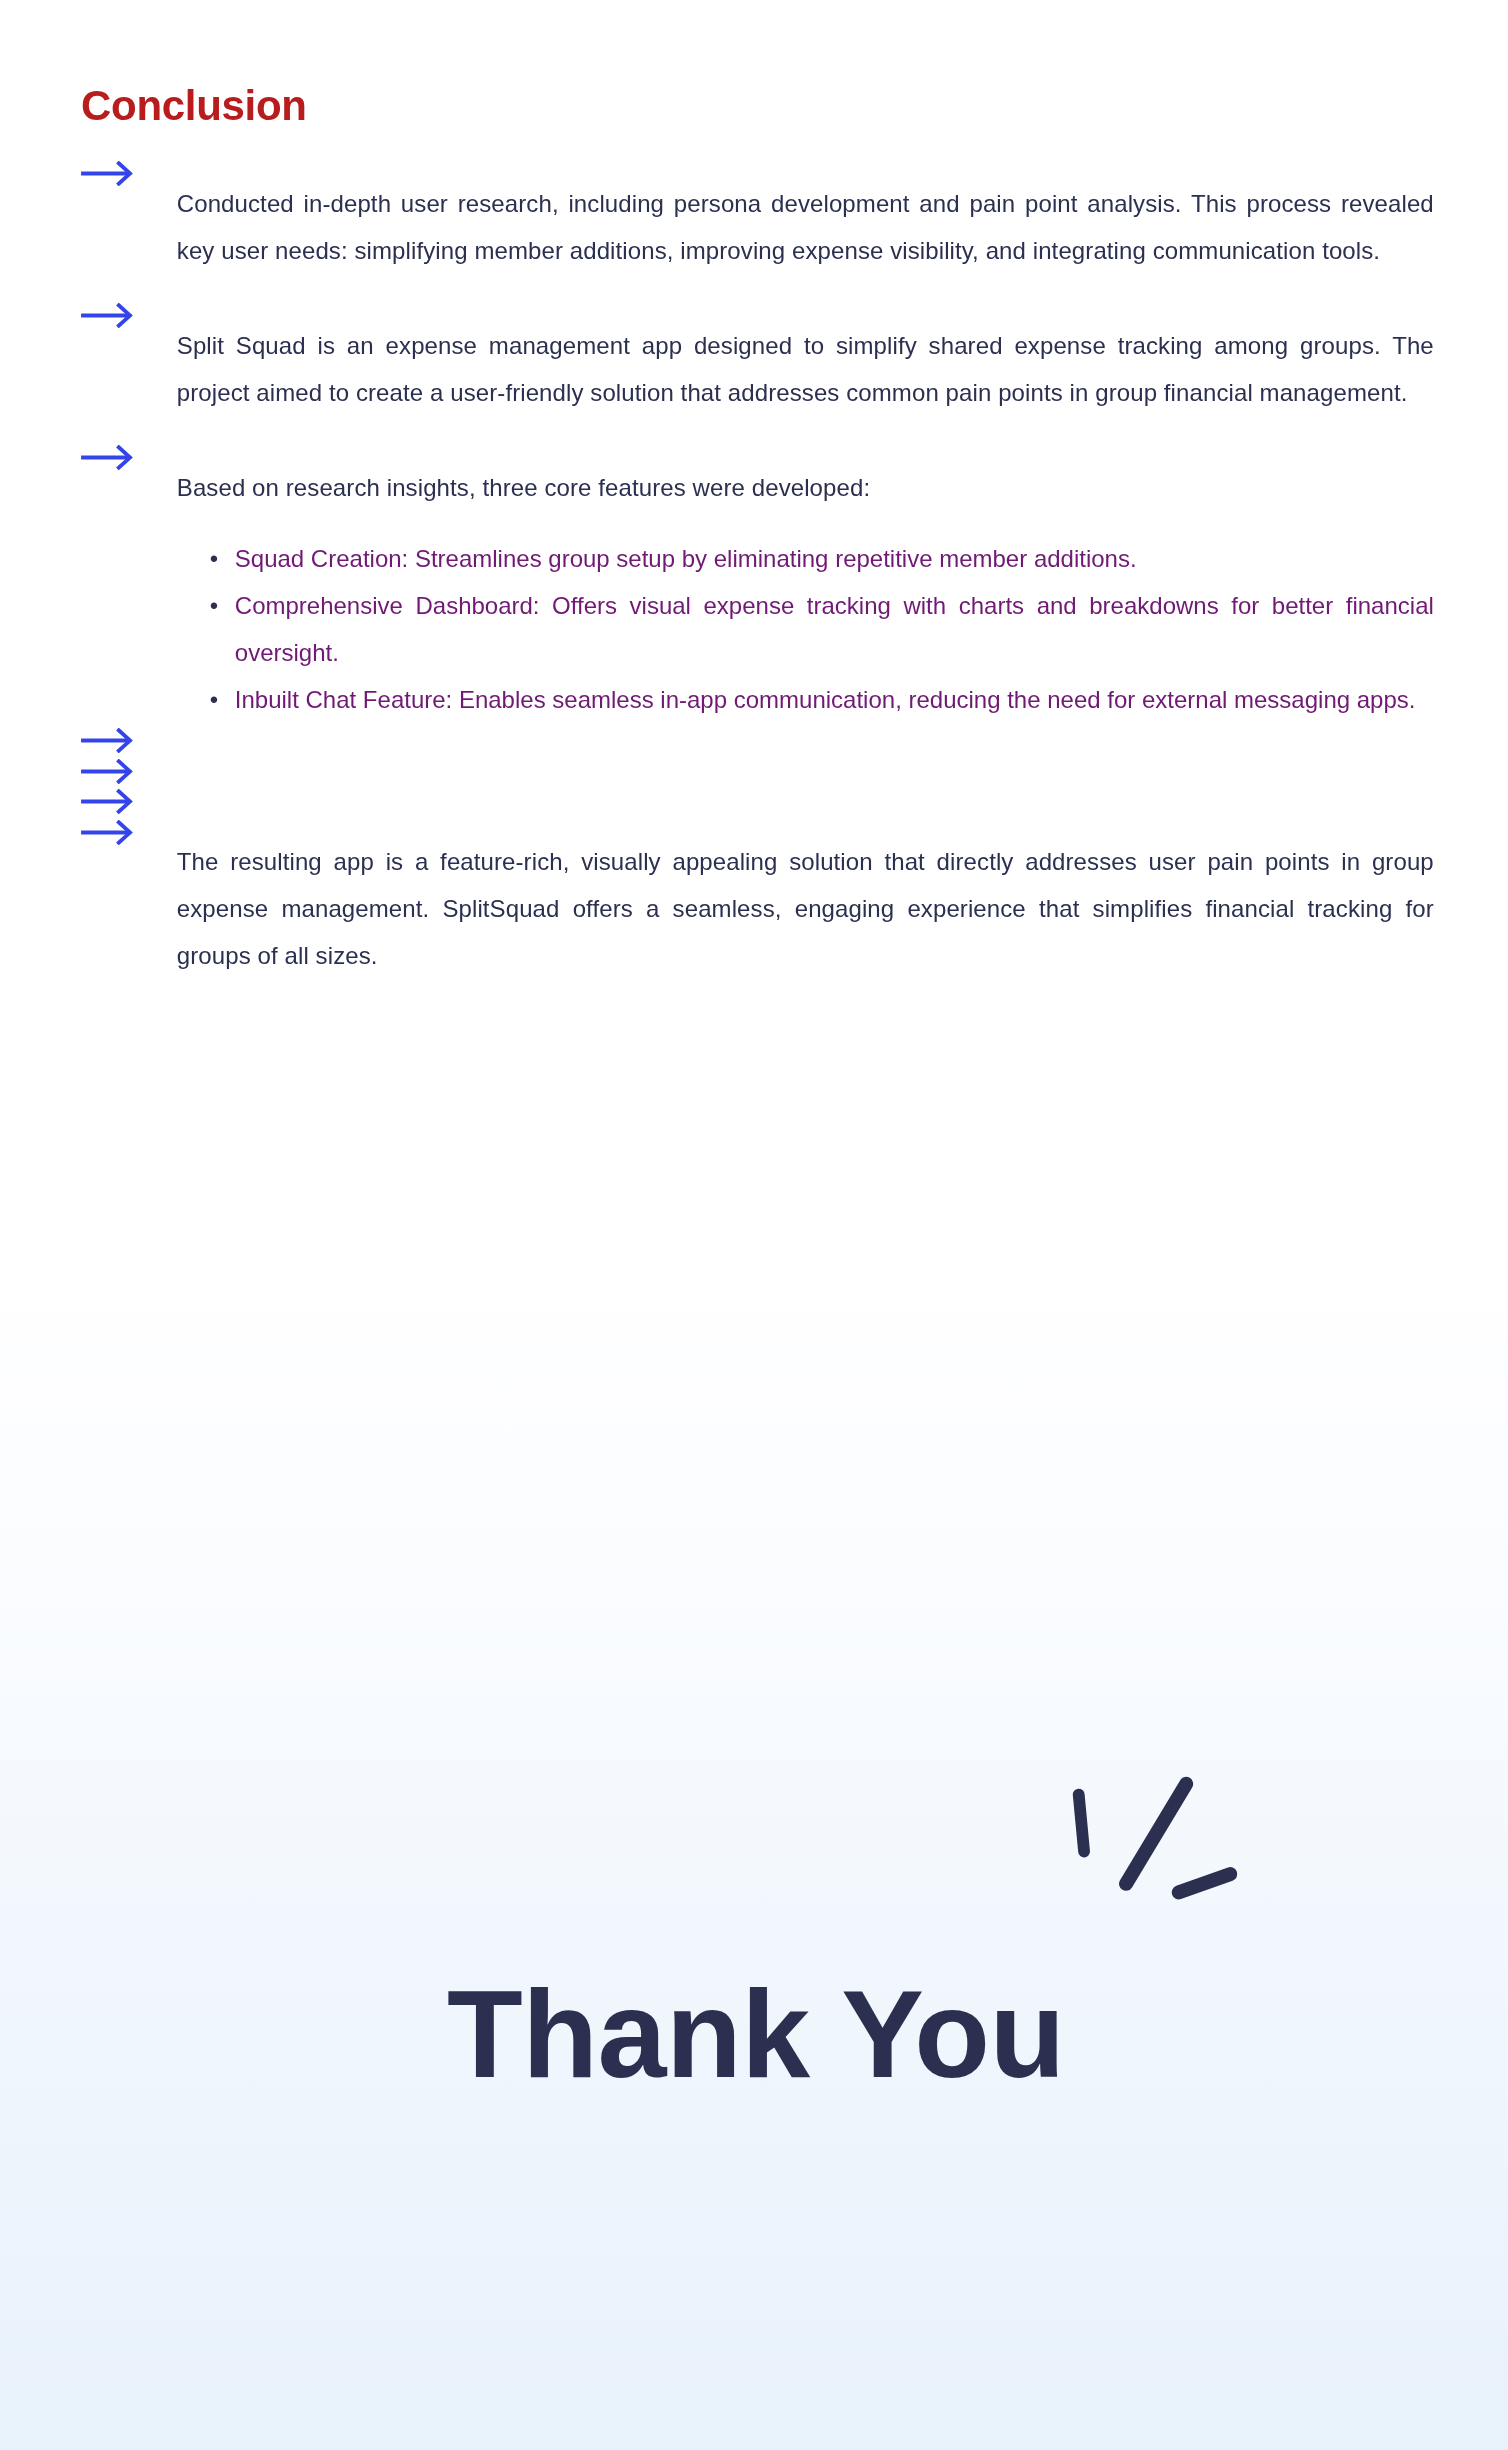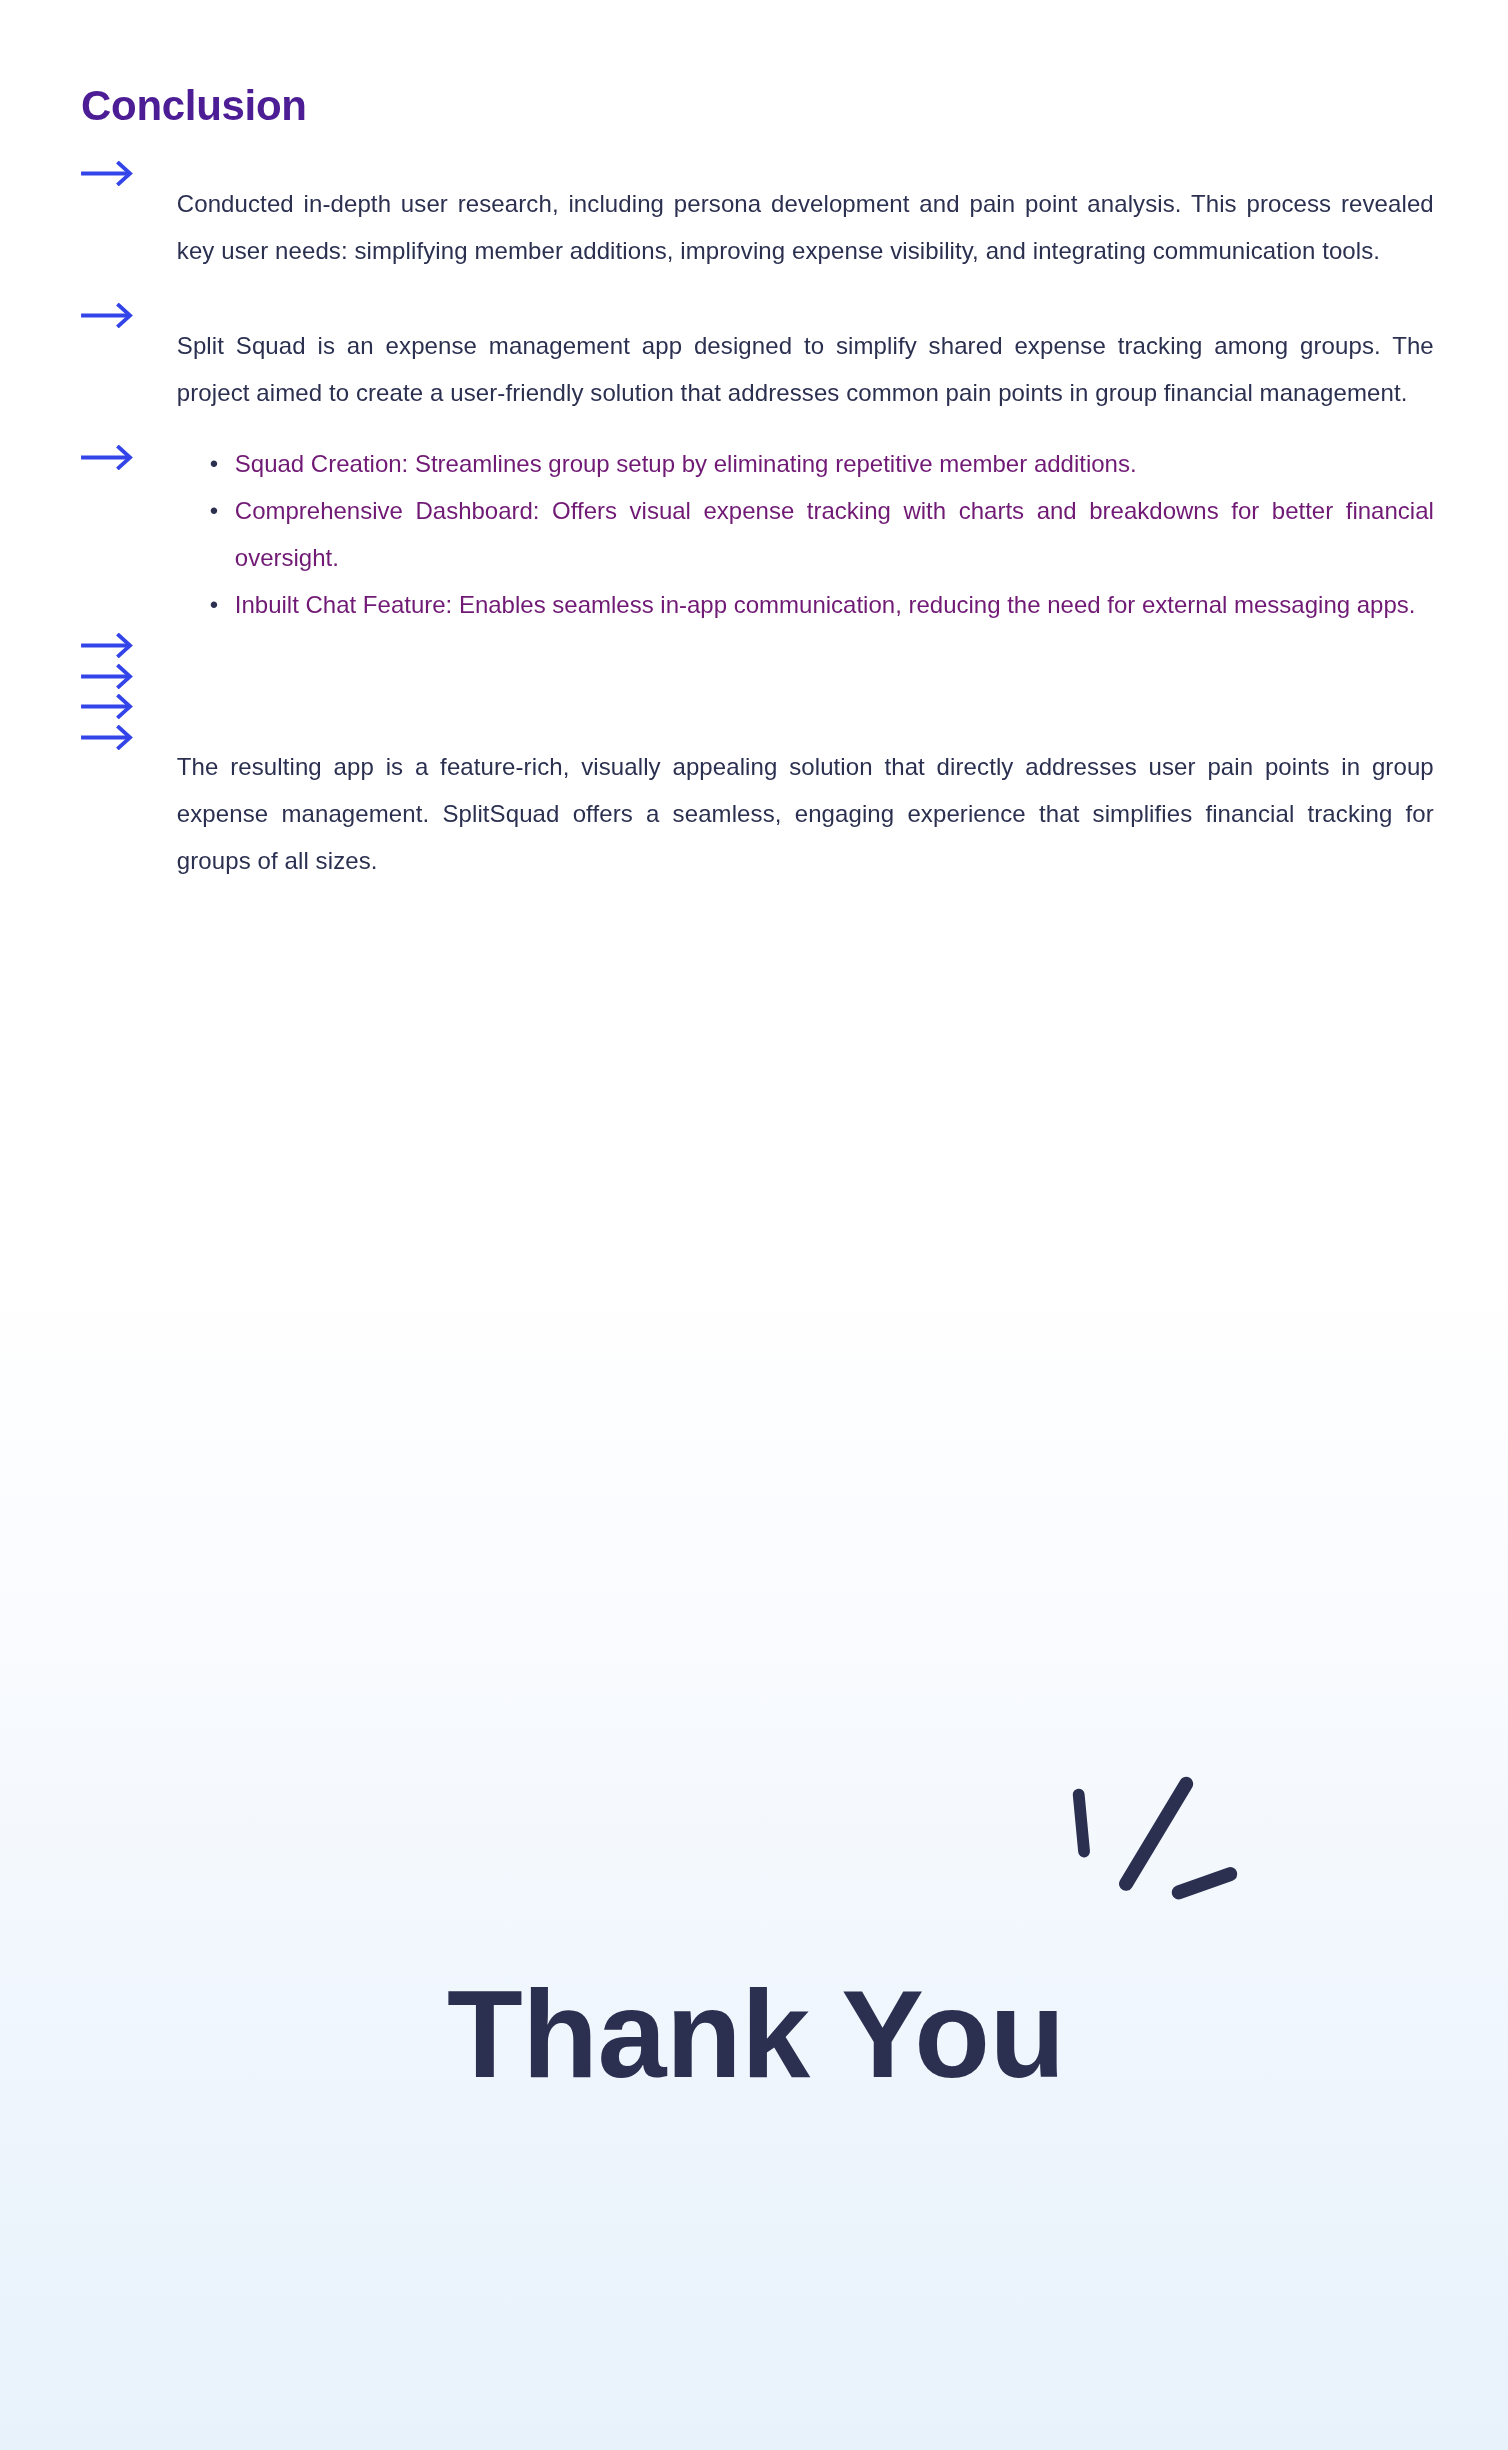--- a/index.html
+++ b/index.html
@@ -38,21 +38,21 @@
     padding: 0;
   }
 
   .page-title {
     position: absolute;
     left: 81px;
     top: 57px;
     font-size: 42px;
     font-weight: 700;
     letter-spacing: -0.3px;
-    color: #4c1d95;
+    color: #b91c1c;
     line-height: 1;
     white-space: nowrap;
   }
 
   .bullet-list {
     position: absolute;
     left: 69px;
     top: 156px;
     width: 1368px;
   }
@@ -188,20 +188,21 @@
       </div>
 
       <div class="bullet-row">
         <span class="arrow-icon">
           <svg width="56" height="25" viewBox="0 0 104 46" aria-hidden="true">
             <line x1="2" y1="23" x2="92" y2="23" stroke="#3344e8" stroke-width="7"></line>
             <polyline points="72,4 93,23 72,42" fill="none" stroke="#3344e8" stroke-width="7" stroke-linecap="square" stroke-linejoin="miter"></polyline>
           </svg>
         </span>
         <div style="flex:1 1 auto;">
+          <p class="bullet-text nojustify">Based on research insights, three core features were developed:</p>
           <ul class="sub-list sub-wrap">
             <li class="sub-row">
               <span class="sub-dot">•</span>
               <span class="sub-text nojustify">Squad Creation: Streamlines group setup by eliminating repetitive member additions.</span>
             </li>
             <li class="sub-row">
               <span class="sub-dot">•</span>
               <span class="sub-text">Comprehensive Dashboard: Offers visual expense tracking with charts and breakdowns for better financial oversight.</span>
             </li>
             <li class="sub-row">

